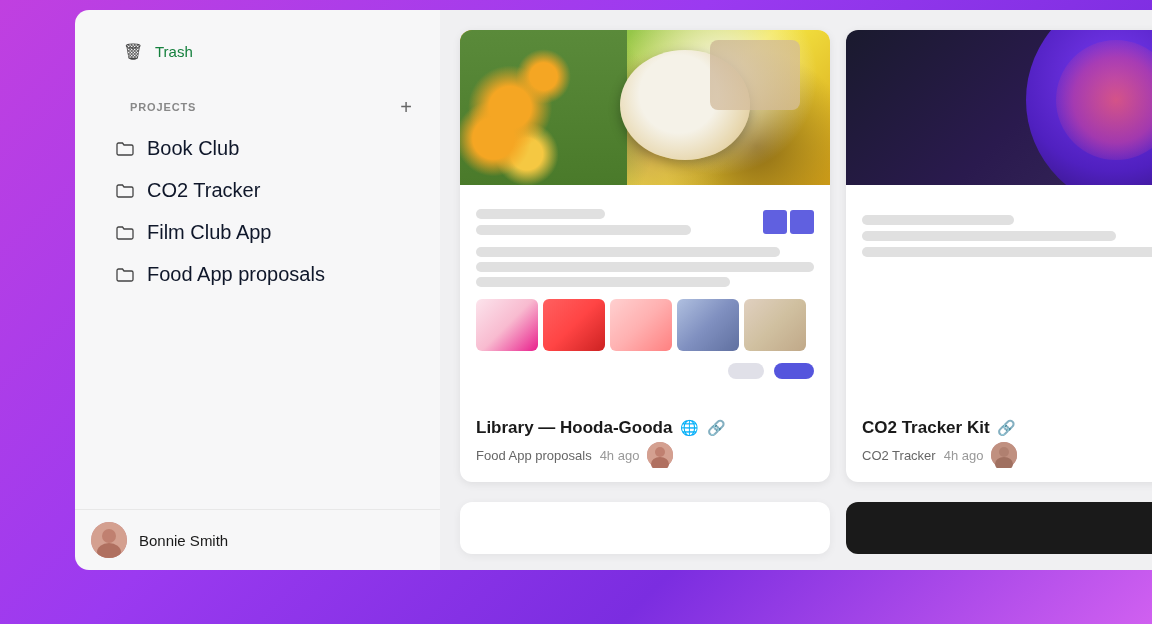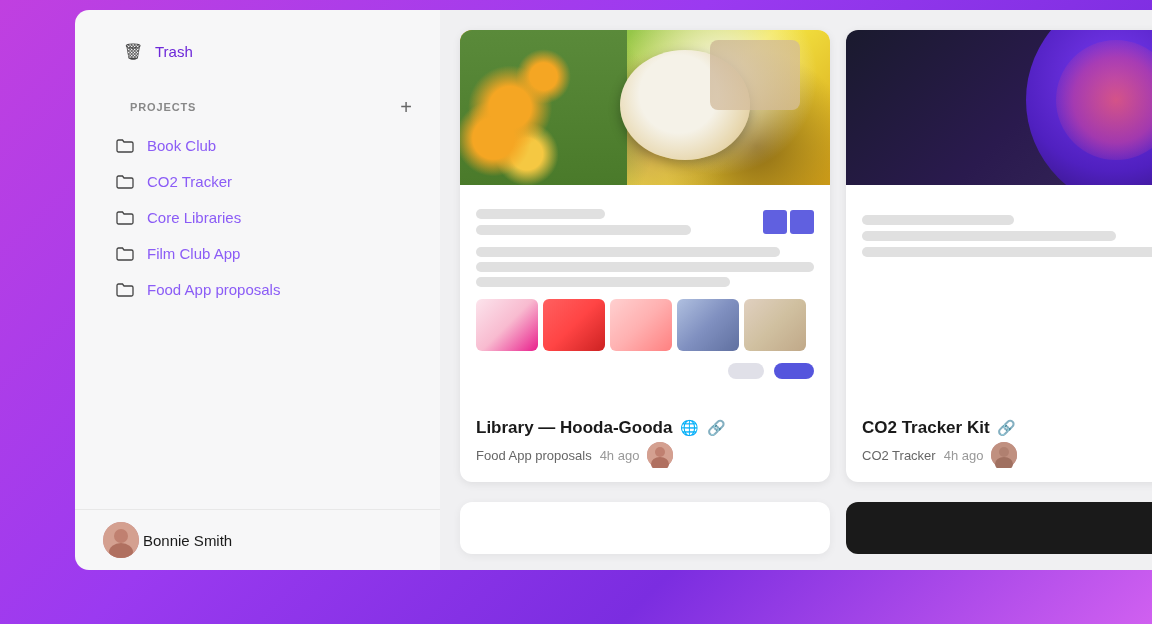--- a/index.html
+++ b/index.html
@@ -44,39 +44,39 @@
       margin: 1px 8px;
     }
     .sidebar-item .item-icon {
       color: #444;
       font-size: 16px;
       width: 20px;
       text-align: center;
       flex-shrink: 0;
     }
     .sidebar-item .item-label {
-      font-size: 15px;
-      color: #8b5cf6;
+      font-size: 20px;
+      color: #0f172a;
       font-weight: 400;
     }
     .trash-item {
       padding: 12px 24px;
       display: flex;
       align-items: center;
       gap: 12px;
       cursor: pointer;
     }
     .trash-item .item-icon {
       color: #444;
       font-size: 16px;
       width: 20px;
     }
     .trash-item .item-label {
       font-size: 15px;
-      color: #6d28d9;
+      color: #15803d;
     }
     .projects-section {
       padding: 16px 24px 4px;
       margin-left: 31px;
     }
     .projects-header {
       display: flex;
       align-items: center;
       justify-content: space-between;
       margin-bottom: 6px;
@@ -97,25 +97,25 @@
       line-height: 1;
       padding: 0 4px;
     }
     .projects-list {
       flex: 1;
       overflow-y: auto;
       padding: 0 8px;
     }
     .projects-list::-webkit-scrollbar { display: none; }
     .sidebar-footer {
-      padding: 12px 28px;
+      padding: 12px 16px;
       border-top: 1px solid #e8e8e8;
       display: flex;
       align-items: center;
-      gap: 4px;
+      gap: 12px;
       cursor: pointer;
     }
     .avatar {
       width: 36px;
       height: 36px;
       border-radius: 50%;
       background: linear-gradient(135deg, #d4a0a0, #c08080);
       overflow: hidden;
       flex-shrink: 0;
       display: flex;
@@ -397,28 +397,20 @@
         </span>
         <span class="item-label">Book Club</span>
       </div>
       <div class="sidebar-item">
         <span class="item-icon folder-icon">
           <svg viewBox="0 0 18 14" fill="none">
               <path d="M1 2.5C1 1.67 1.67 1 2.5 1H6.5L8 3H15.5C16.33 3 17 3.67 17 4.5V11.5C17 12.33 16.33 13 15.5 13H2.5C1.67 13 1 12.33 1 11.5V2.5Z" stroke="#444" stroke-width="1.3" fill="none"></path>
             </svg>
         </span>
         <span class="item-label">CO2 Tracker</span>
-      </div>
-      <div class="sidebar-item">
-        <span class="item-icon folder-icon">
-          <svg viewBox="0 0 18 14" fill="none">
-              <path d="M1 2.5C1 1.67 1.67 1 2.5 1H6.5L8 3H15.5C16.33 3 17 3.67 17 4.5V11.5C17 12.33 16.33 13 15.5 13H2.5C1.67 13 1 12.33 1 11.5V2.5Z" stroke="#444" stroke-width="1.3" fill="none"></path>
-            </svg>
-        </span>
-        <span class="item-label">Core Libraries</span>
       </div>
       <div class="sidebar-item">
         <span class="item-icon folder-icon">
           <svg viewBox="0 0 18 14" fill="none">
               <path d="M1 2.5C1 1.67 1.67 1 2.5 1H6.5L8 3H15.5C16.33 3 17 3.67 17 4.5V11.5C17 12.33 16.33 13 15.5 13H2.5C1.67 13 1 12.33 1 11.5V2.5Z" stroke="#444" stroke-width="1.3" fill="none"></path>
             </svg>
         </span>
         <span class="item-label">Film Club App</span>
       </div>
       <div class="sidebar-item">

